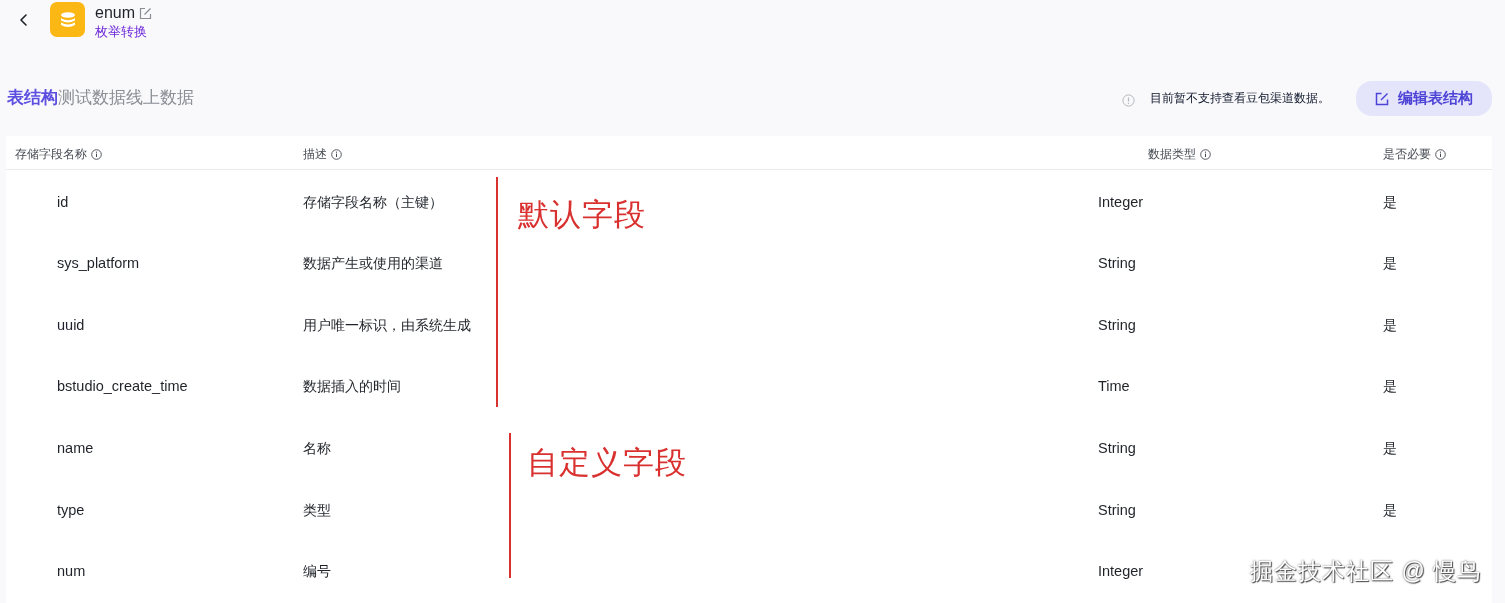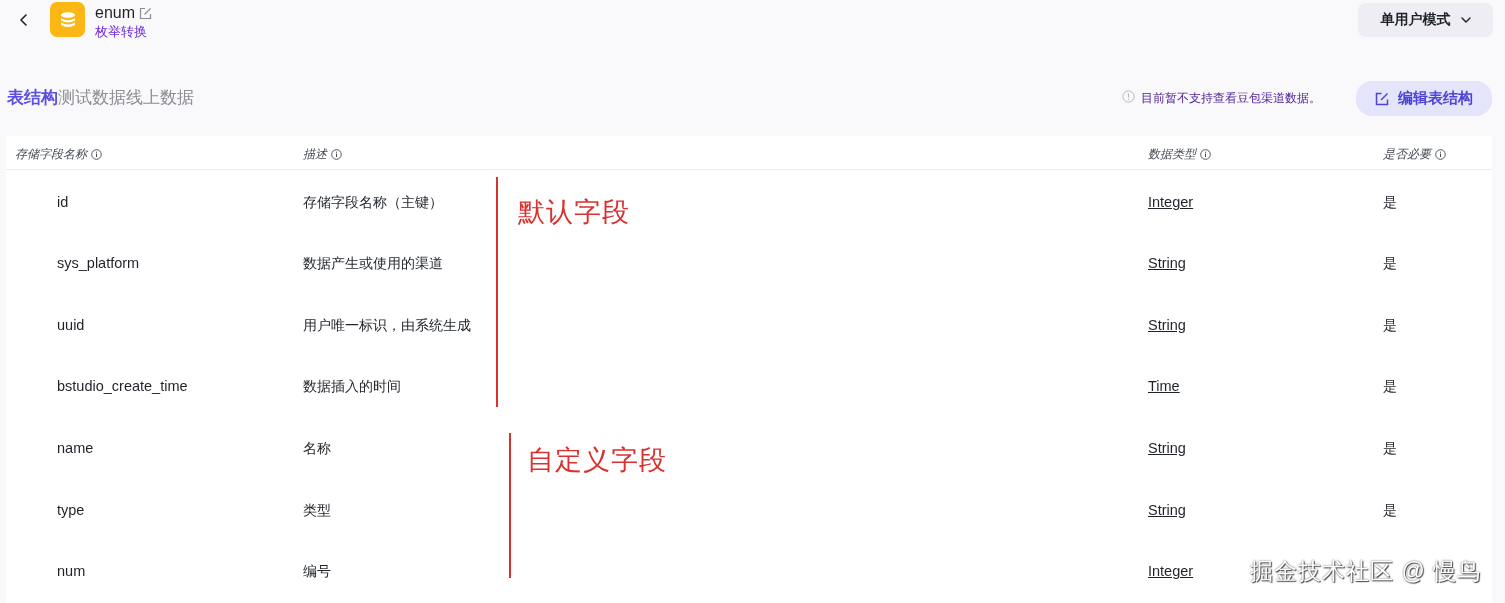--- a/index.html
+++ b/index.html
@@ -30,49 +30,49 @@
     position: absolute; left: 1358px; top: 3px; width: 135px; height: 34px;
     border-radius: 8px; background: #ededf3;
     display: flex; align-items: center; justify-content: center; gap: 10px;
     font-size: 14px; font-weight: bold; color: #1f2329; cursor: pointer;
   }
   
   .tabs { position: absolute; left: 7px; top: 86px; display: flex; }
   .tab { font-size: 17px; line-height: 24px; color: #8a8d93; cursor: pointer; }
   .tab.active { color: #5b4ee0; font-weight: bold; }
   .notice {
-    position: absolute; left: 1122px; top: 90px; display: flex; align-items: flex-start; gap: 6px;
-    font-size: 12px; color: #4c1d95;
+    position: absolute; left: 1122px; top: 90px; display: flex; align-items: flex-end; gap: 15px;
+    font-size: 12px; color: #0f172a;
   }
   .edit-btn {
     position: absolute; left: 1356px; top: 81px; width: 136px; height: 35px;
     border-radius: 16px; background: #e4e4fb;
     display: flex; align-items: center; justify-content: center; gap: 9px;
     font-size: 15px; font-weight: bold; color: #4d44d6; cursor: pointer;
   }
   
   .table-card {
     position: absolute; left: 6px; top: 136px; width: 1486px; height: 467px;
     background: #ffffff;
   }
   .thead {
     position: absolute; left: 0; top: 0; width: 100%; height: 34px;
-    border-bottom: 1px solid #ececef; display: flex; align-items: center; font-style: italic;
+    border-bottom: 1px solid #ececef; display: flex; align-items: center;
   }
   .th { position: absolute; top: 10px; font-size: 12px; color: #454a52; display: flex; align-items: center; gap: 4px; }
   .info-icon { width: 11px; height: 11px; display: inline-flex; }
   .row { position: absolute; left: 0; width: 100%; height: 61px; }
   .cell { position: absolute; top: 0; line-height: 20px; font-size: 14.5px; color: #1f2329; }
   .c1 { left: 9px; margin-left: 42px; }
   .c2 { left: 297px; font-size: 14px; }
-  .c3 { left: 1142px; text-decoration: underline; }
+  .c3 { left: 1092px; }
   .c4 { left: 1377px; font-size: 14px; }
   
   .ann-line { position: absolute; width: 2px; background: #d9312f; }
-  .ann-text { position: absolute; color: #d9312f; font-family: Liberation Sans, sans-serif; font-size: 27px; letter-spacing: 1px; }
+  .ann-text { position: absolute; color: #d9312f; font-family: Liberation Sans, sans-serif; font-size: 31px; letter-spacing: 1px; }
   .watermark {
     position: absolute; left: 1250px; top: 556px; font-size: 23px; color: #ffffff;
     text-shadow: 0 0 2px #555, 1px 1px 1px #444;
     letter-spacing: 1px;
   }
 </style>
 </head>
 <body>
 
 <div class="header">
@@ -93,26 +93,20 @@
       <span class="title">enum</span>
       <span class="edit-title-icon">
         <svg width="13" height="13" viewBox="0 0 13 13">
             <path d="M6 1.5 H1.5 V11.5 H11.5 V7" stroke="#8a8d93" stroke-width="1.2" fill="none"></path>
             <path d="M5.5 7.5 L11.5 1.5" stroke="#8a8d93" stroke-width="1.2"></path>
           </svg>
       </span>
     </div>
     <div class="subtitle">枚举转换</div>
   </div>
-  <div class="mode-select">
-    <span>单用户模式</span>
-    <svg width="10" height="6" viewBox="0 0 10 6">
-        <path d="M1 1 L5 5 L9 1" stroke="#1f2329" stroke-width="1.4" fill="none" stroke-linecap="round"></path>
-      </svg>
-  </div>
 </div>
 
 <div class="tabs">
   <span class="tab active">表结构</span>
   <span class="tab">测试数据</span>
   <span class="tab">线上数据</span>
 </div>
 
 <div class="notice">
   <svg width="13" height="13" viewBox="0 0 13 13">

